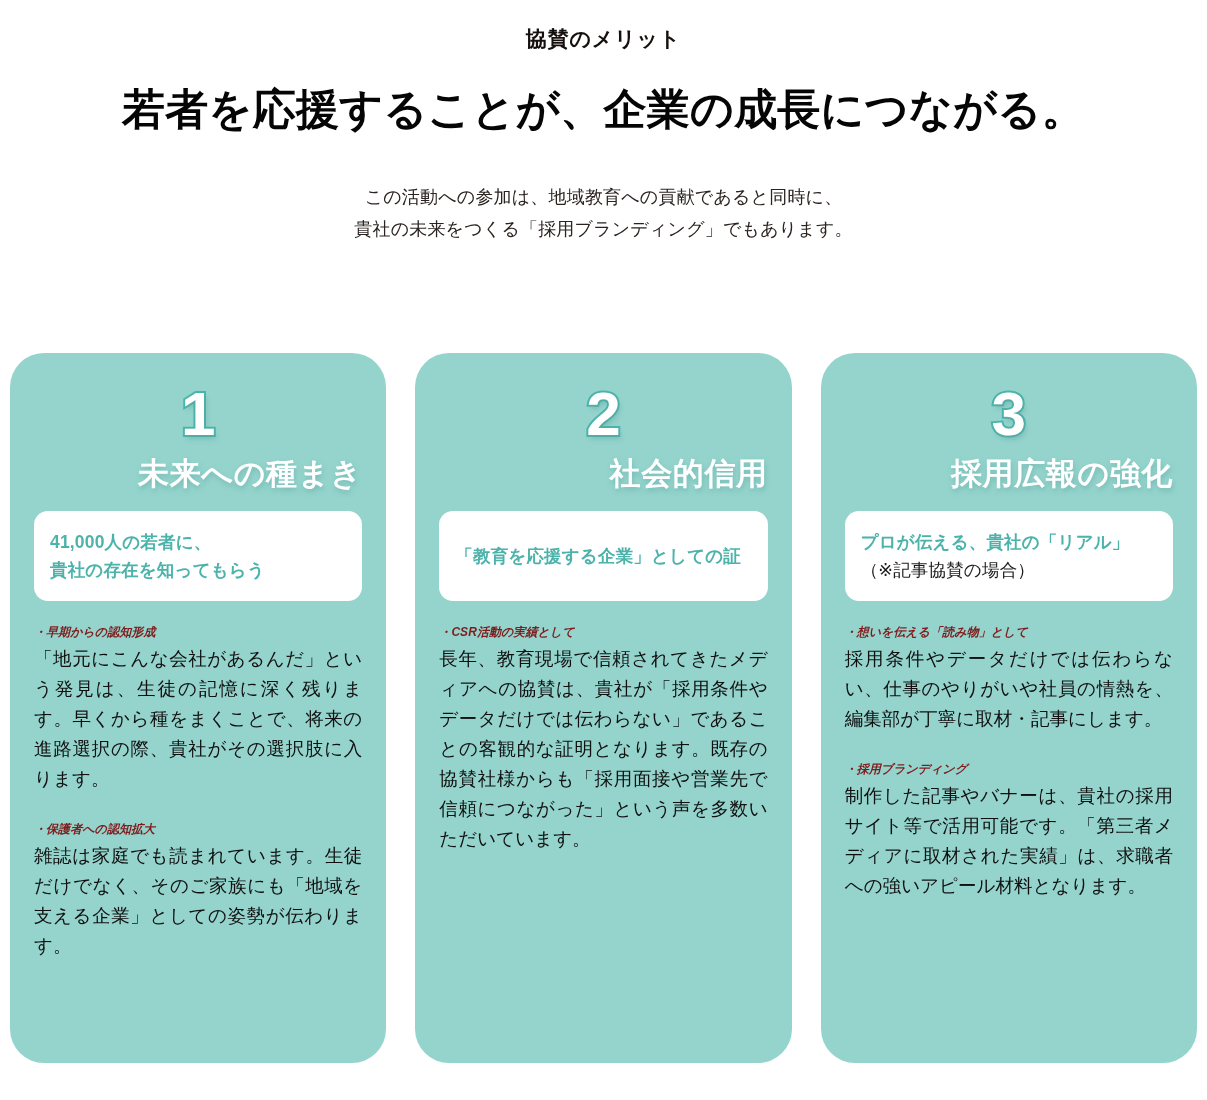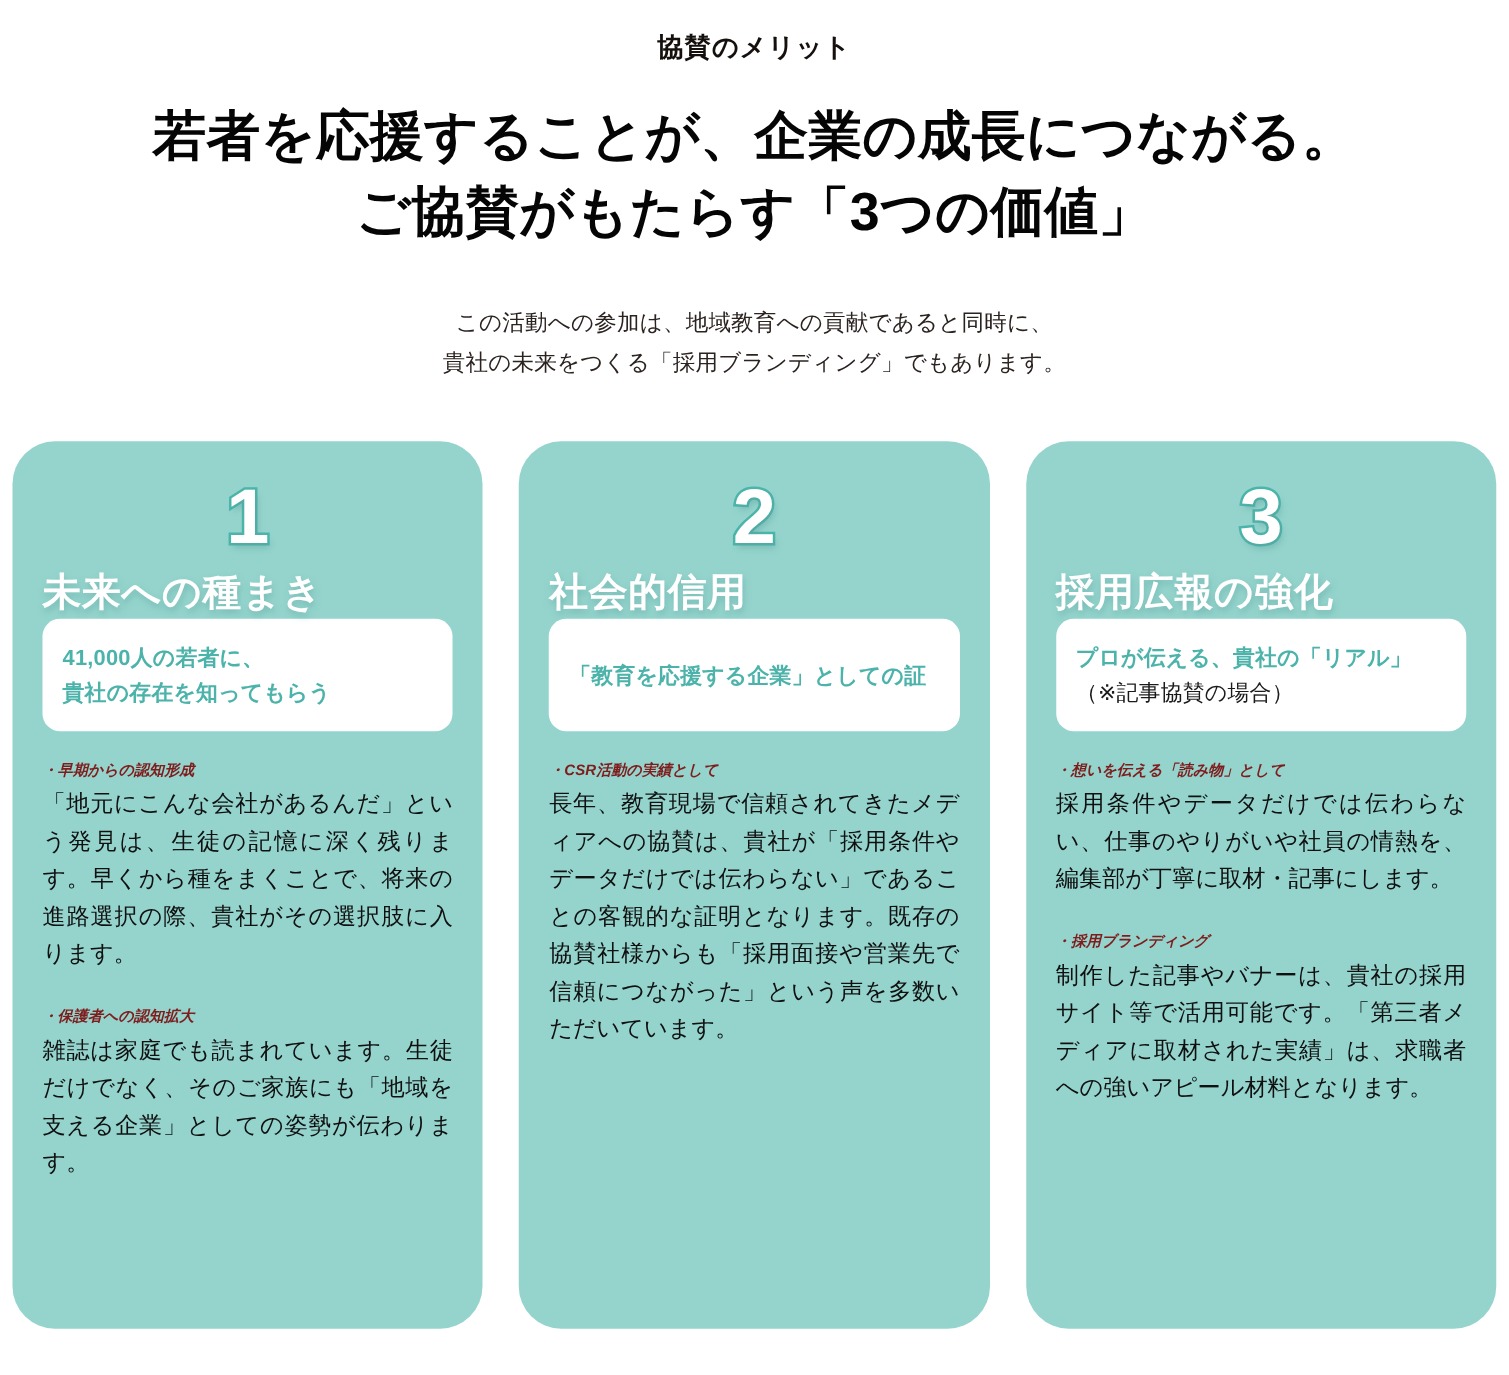--- a/index.html
+++ b/index.html
@@ -88,28 +88,28 @@
     color: #ffffff;
     letter-spacing: 0;
     -webkit-text-stroke: 4px #4bb5ab;
     paint-order: stroke fill;
     margin-top: 2px;
     margin-bottom: 10px;
     text-shadow: 2px 4px 5px rgba(90, 160, 155, 0.45);
   }
 
   .card-title {
-    text-align: left;
+    text-align: right;
     font-size: 31px;
     font-weight: bold;
     line-height: 1.25;
     color: #ffffff;
     letter-spacing: 0.02em;
     text-shadow: 1px 3px 5px rgba(92, 163, 158, 0.5);
-    margin-bottom: 1px;
+    margin-bottom: 17px;
   }
 
   
   .badge {
     background: #ffffff;
     border-radius: 14px;
     padding: 14px 16px;
     min-height: 90px;
     display: flex;
     flex-direction: column;
@@ -157,21 +157,20 @@
 </head>
 <body>
 
 <div class="page">
 
   <div class="header">
     <div class="eyebrow">協賛のメリット</div>
 
     <h1 class="headline">
       <span class="line">若者を応援することが、企業の成長につながる。</span>
-      <span class="line">ご協賛がもたらす「3つの価値」</span>
     </h1>
 
     <p class="subcopy">
       <span class="line">この活動への参加は、地域教育への貢献であると同時に、</span>
       <span class="line">貴社の未来をつくる「採用ブランディング」でもあります。</span>
     </p>
   </div>
 
   <div class="cards">
 

